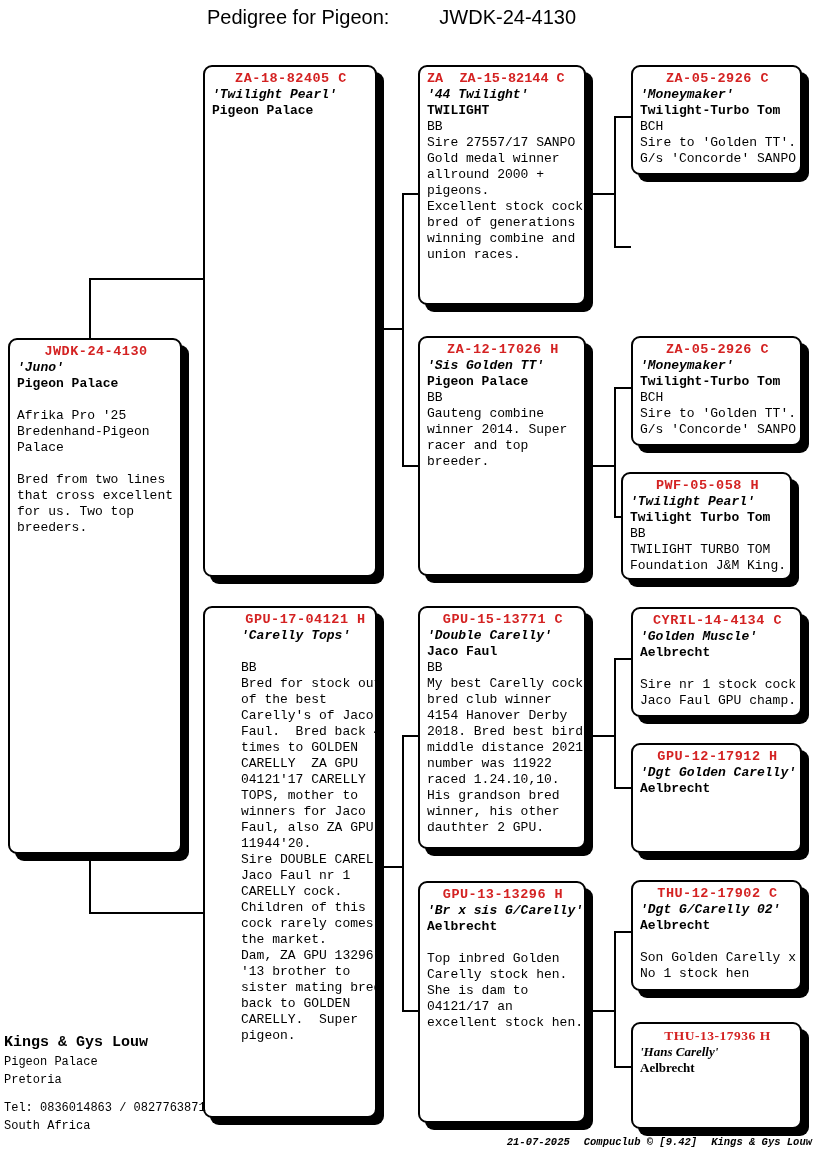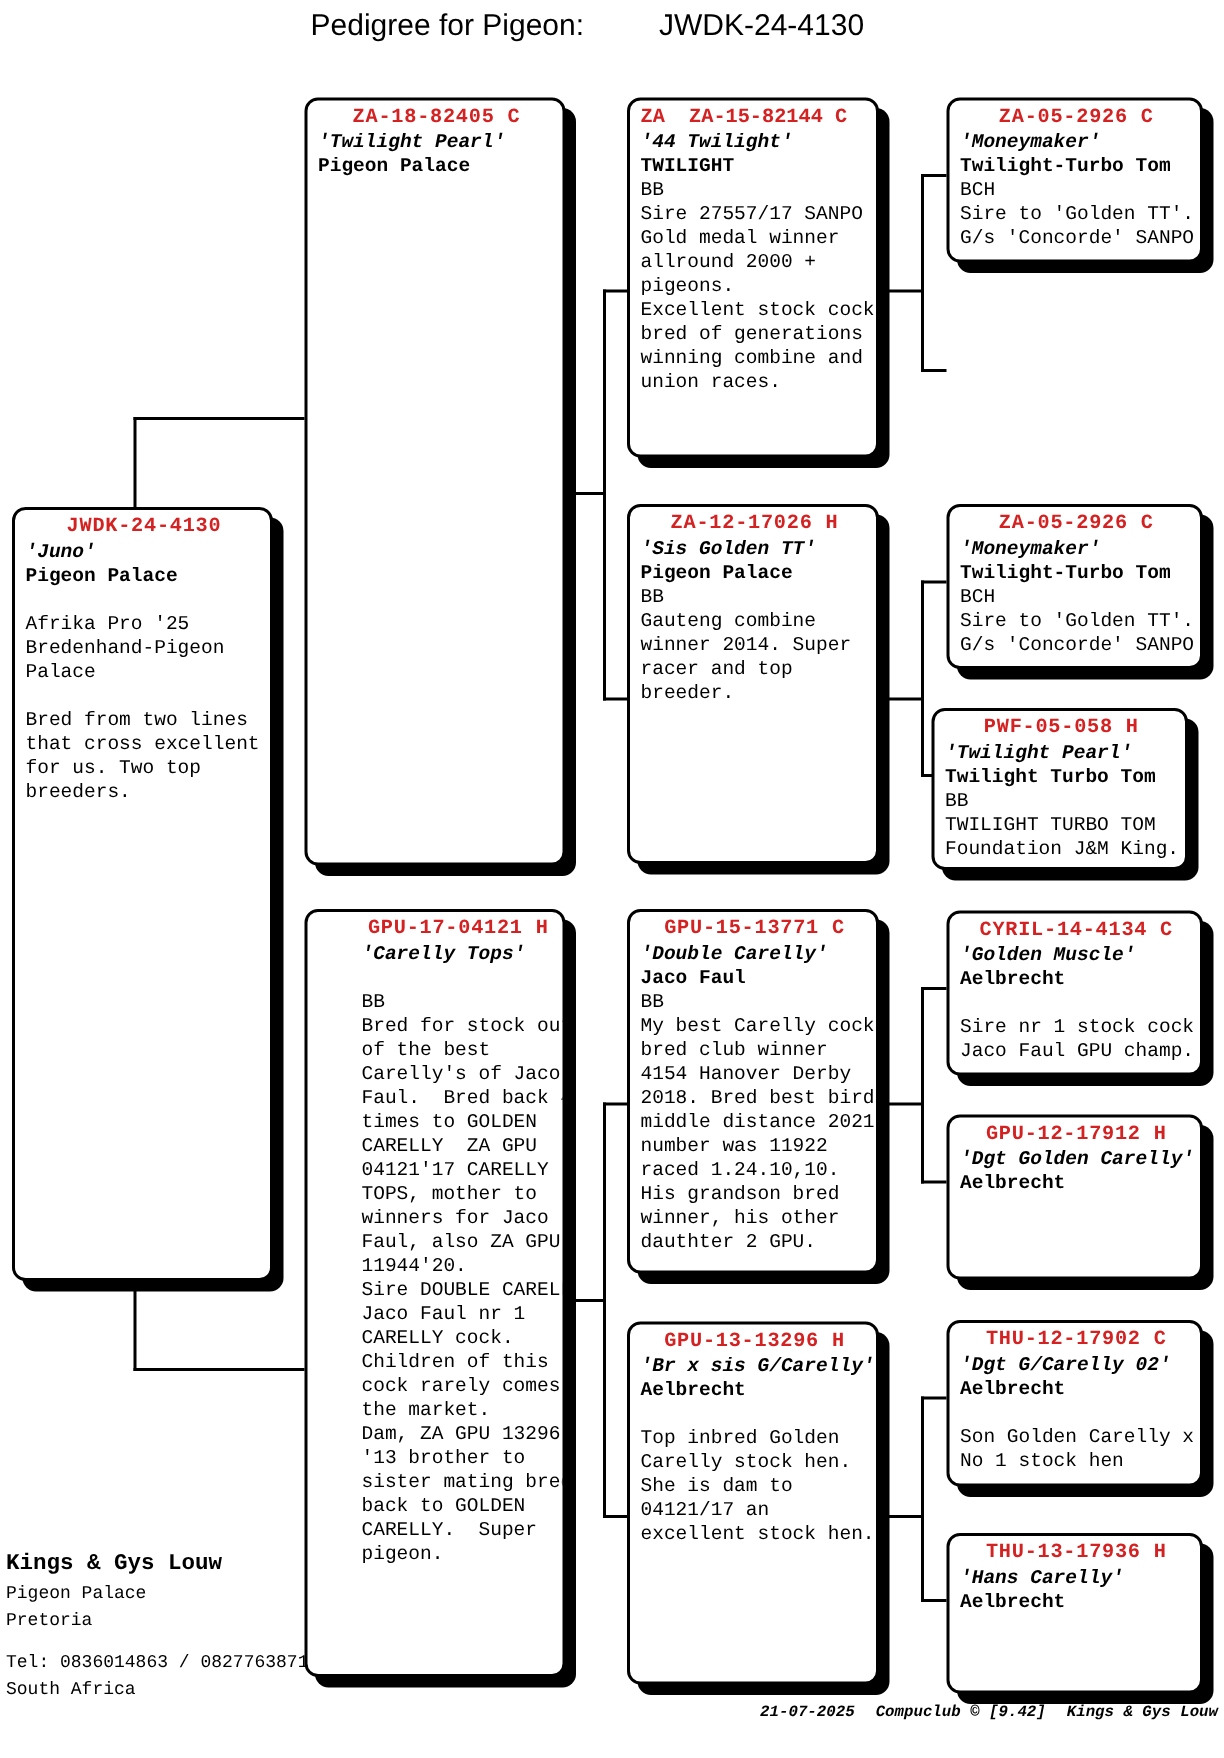--- a/index.html
+++ b/index.html
@@ -230,21 +230,21 @@
 
   <div class="pbox" style="left:631px;top:880px;width:171px;height:111px;">
     <div class="box-header">THU-12-17902 C</div>
     <div class="box-name">'Dgt G/Carelly 02'</div>
     <div class="box-strain">Aelbrecht</div>
     <div class="box-body">
 Son Golden Carelly x
 No 1 stock hen</div>
   </div>
 
-  <div class="pbox" style="left:631px;top:1022px;width:171px;height:107px;">
+  <div class="pbox" style="left:631px;top:1022px;width:171px;height:107px;font-family:Liberation Serif, serif;">
     <div class="box-header">THU-13-17936 H</div>
     <div class="box-name">'Hans Carelly'</div>
     <div class="box-strain">Aelbrecht</div>
   </div>
 
   <div class="owner">
     <div class="oname">Kings &amp; Gys Louw</div>
     <div class="oline">Pigeon Palace</div>
     <div class="oline">Pretoria</div>
     <div class="gap"></div>

